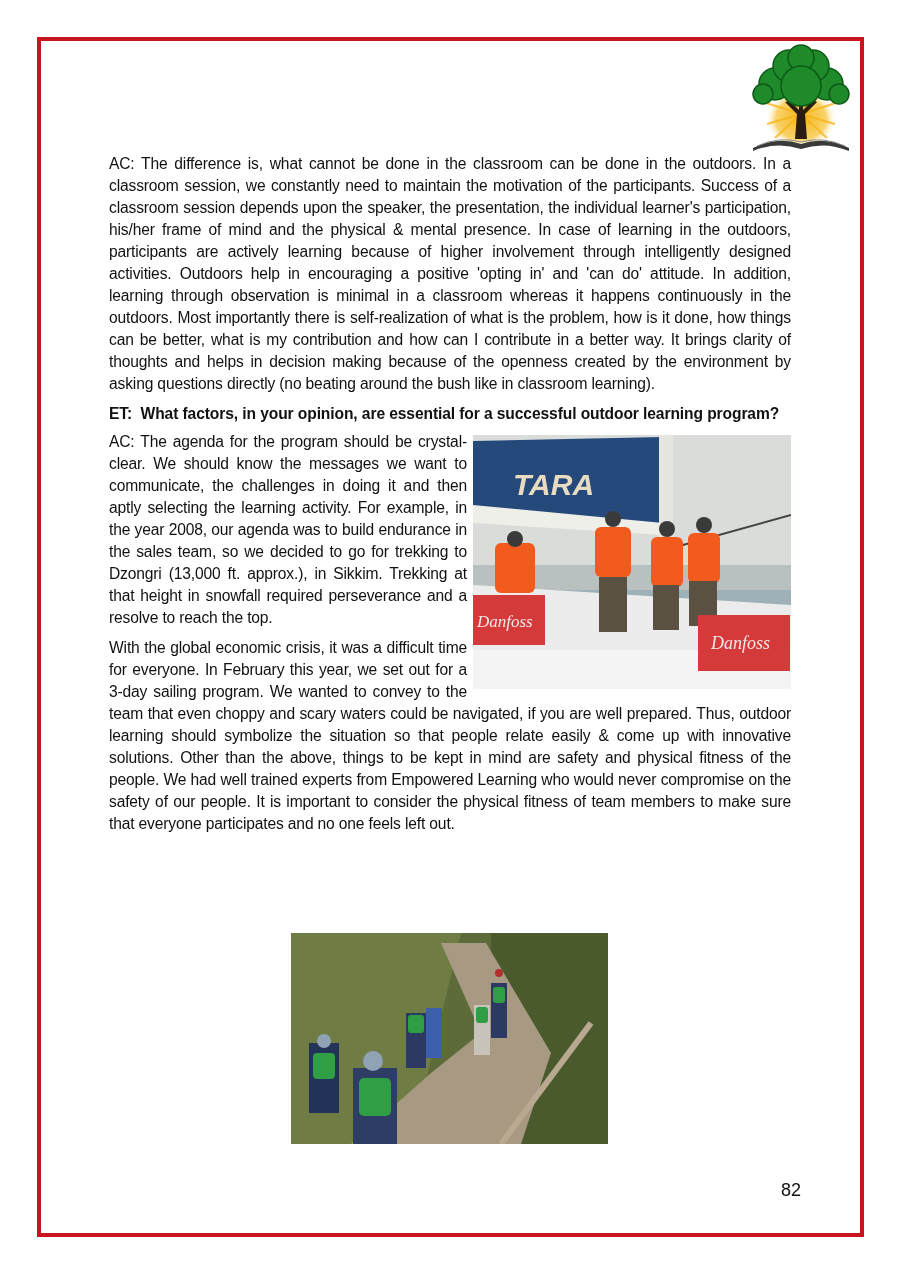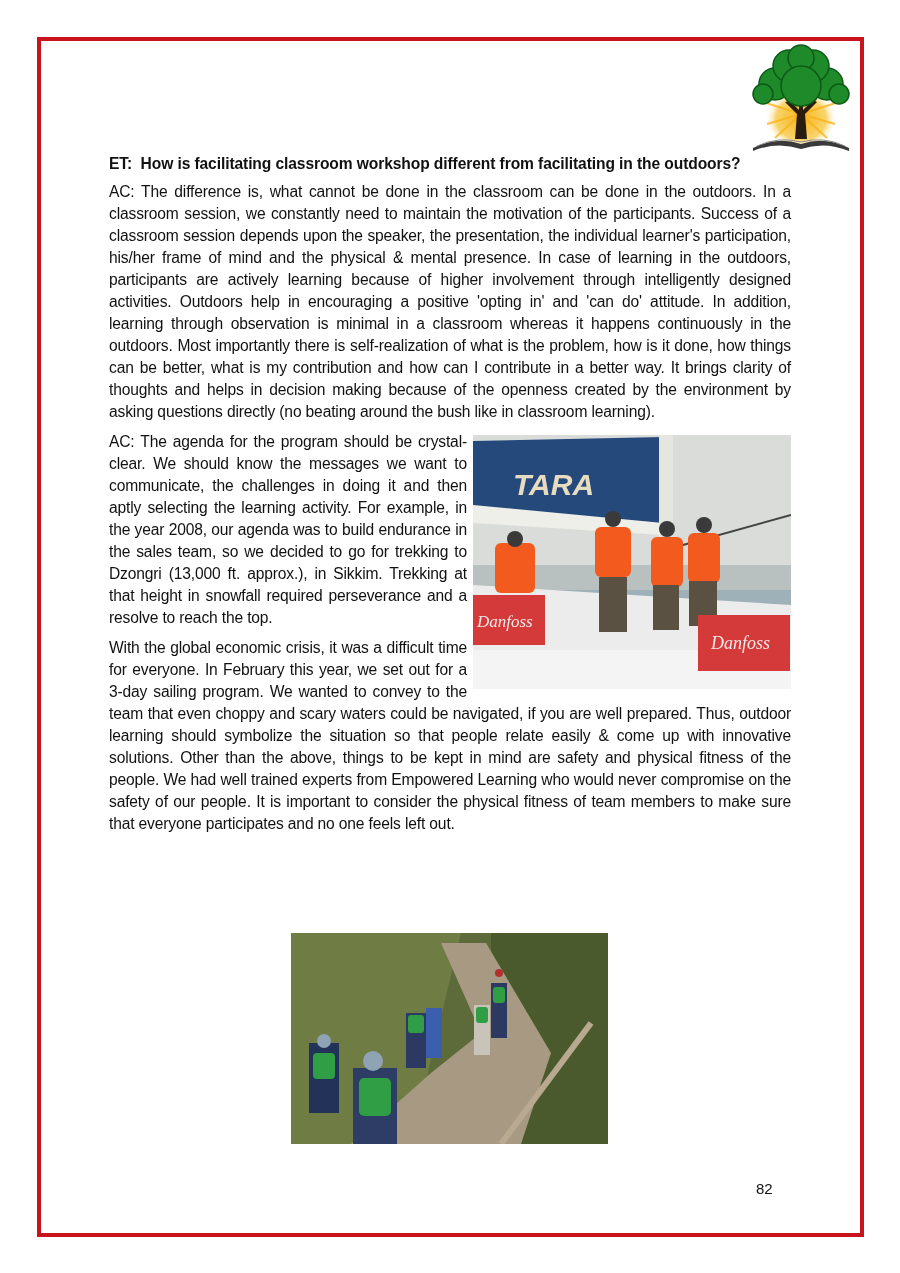--- a/index.html
+++ b/index.html
@@ -8,21 +8,21 @@
   .page-border { position:absolute; left:37px; top:37px; width:819px; height:1192px;
          border:4px solid #c8141c; box-sizing:content-box; }
   .logo { position:absolute; left:745px; top:44px; width:112px; height:108px; }
   .content { position:absolute; left:109px; top:153px; width:682px;
          font-size:15.6px; line-height:22px; }
   .q { font-weight:bold; margin:0 0 6px 0; letter-spacing:-0.1px; }
   .p { margin:0 0 8px 0; text-align:justify; letter-spacing:-0.15px; }
   .lbl { font-weight:normal; }
   .float-img { float:right; width:318px; height:254px; margin:4px 0 6px 6px; position:relative; overflow:hidden;text-decoration:underline; }
   .trek-img { position:absolute; left:291px; top:933px; width:317px; height:211px; overflow:hidden; }
-  .page-number { position:absolute; left:756px; top:1180px; font-size:15px; }
+  .page-number { position:absolute; left:781px; top:1180px; font-size:18px; }
 </style>
 </head>
 <body>
 
 <div class="page-border"></div>
 
 <div class="logo">
   <svg width="112" height="108" viewBox="0 0 112 108">
     <defs>
       <radialGradient id="sun" cx="50%" cy="55%" r="50%">
@@ -53,23 +53,23 @@
       <circle cx="18" cy="50" r="10"></circle>
       <circle cx="94" cy="50" r="10"></circle>
     </g>
 
     <path d="M8 104 Q32 92 56 100 Q80 92 104 104 L104 107 Q80 97 56 105 Q32 97 8 107 Z" fill="#3a3a3a"></path>
     <path d="M12 102 Q34 92 56 98 Q78 92 100 102" fill="none" stroke="#888" stroke-width="1"></path>
   </svg>
 </div>
 
 <div class="content">
-  <p class="q"><span>ET:</span>&nbsp; <span>How is facilitating classroom workshop different from facilitating in the outdoors?</span></p>
   <p class="p"><span class="lbl">AC:</span> <span>The difference is, what cannot be done in the classroom can be done in the outdoors. In a classroom session, we constantly need to maintain the motivation of the participants. Success of a classroom session depends upon the speaker, the presentation, the individual learner's participation, his/her frame of mind and the physical &amp; mental presence. In case of learning in the outdoors, participants are actively learning because of higher involvement through intelligently designed activities. Outdoors help in encouraging a positive 'opting in' and 'can do' attitude. In addition, learning through observation is minimal in a classroom whereas it happens continuously in the outdoors. Most importantly there is self-realization of what is the problem, how is it done, how things can be better, what is my contribution and how can I contribute in a better way. It brings clarity of thoughts and helps in decision making because of the openness created by the environment by asking questions directly (no beating around the bush like in classroom learning).</span></p>
 
+  <p class="q"><span>ET:</span>&nbsp; <span>What factors, in your opinion, are essential for a successful outdoor learning program?</span></p>
 
   <div class="float-img">
     <svg width="318" height="254" viewBox="0 0 318 254">
       <rect width="318" height="254" fill="#d9dcd8"></rect>
       <rect x="0" y="150" width="318" height="60" fill="#9fb1b8"></rect>
       <rect x="0" y="130" width="318" height="25" fill="#b9c1c0"></rect>
 
       <polygon points="0,6 190,2 190,90 0,72" fill="#26497c"></polygon>
       <text x="40" y="60" font-family="Liberation Sans, sans-serif" font-weight="bold" font-style="italic" font-size="30" fill="#e7dcc0">TARA</text>
       <rect x="186" y="0" width="14" height="180" fill="#e6e6e0"></rect>

